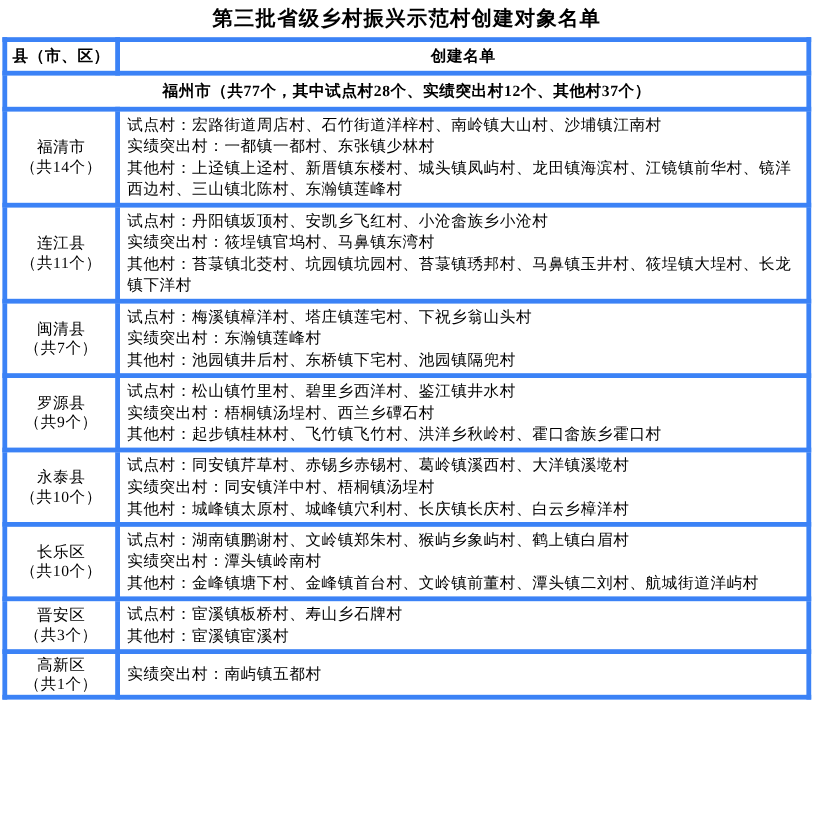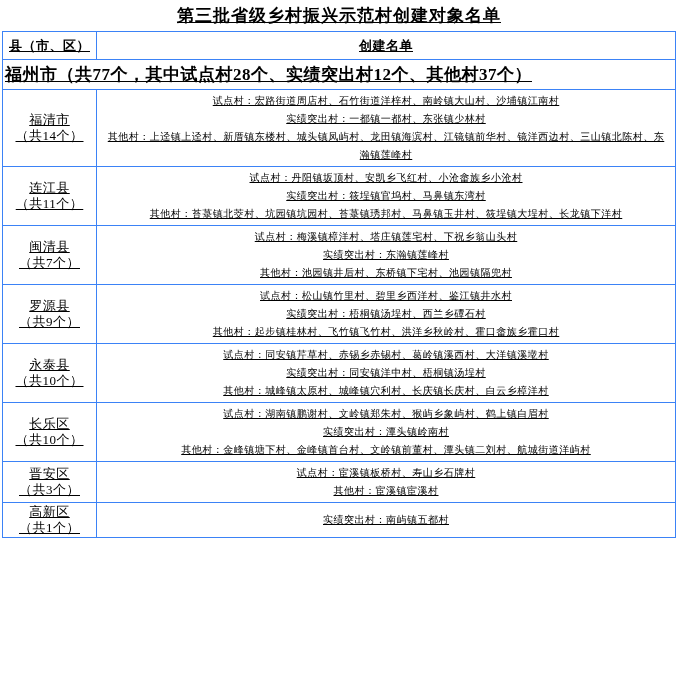--- a/index.html
+++ b/index.html
@@ -8,78 +8,77 @@
     background: #ffffff;
   }
   .page {
     width: 678px;
     height: 604px;
     box-sizing: border-box;
     background: #ffffff;
     color: #000000;
     font-family: "Liberation Serif", "DejaVu Serif", serif;
     overflow: hidden;
-    text-decoration: underline;
   }
   .doc-title {
     text-align: center;
     font-size: 17px;
     font-weight: bold;
     letter-spacing: 1px;
     padding: 6px 0 5px 0;
     line-height: 20px;
   }
   table.doc-table {
     border-collapse: collapse;
     width: 674px;
     margin: 0 2px;
     table-layout: fixed;
   }
   table.doc-table th,
   table.doc-table td {
-    border: 1px solid #3b82f6;
+    border: 4px solid #3b82f6;
     box-sizing: border-box;
     margin-left: 24px;
   }
   th.col-county {
     width: 94px;
   }
   tr.header-row th {
     font-size: 13px;
     font-weight: bold;
     text-align: center;
     height: 28px;
     padding: 2px;
     letter-spacing: 0.5px;
   }
   tr.city-row td {
-    font-size: 17px;
+    font-size: 13px;
     font-weight: bold;
-    text-align: left;
+    text-align: center;
     height: 30px;
     padding: 2px;
     letter-spacing: 0.5px;
   }
   td.county-cell {
     text-align: center;
     vertical-align: middle;
     font-size: 13px;
     line-height: 16px;
     padding: 1px 0;
     letter-spacing: 0.5px;
   }
   td.list-cell {
     vertical-align: middle;
     padding: 2px 6px 2px 6px;
   }
   .list-line {
-    font-size: 10px;
+    font-size: 13px;
     line-height: 18px;
     letter-spacing: 0.5px;
-    text-align: center;
+    text-align: left;
   }
 </style>
 </head>
 <body>
 
 <div class="page">
   <div class="doc-title">第三批省级乡村振兴示范村创建对象名单</div>
 
   <table class="doc-table">
     <thead>

